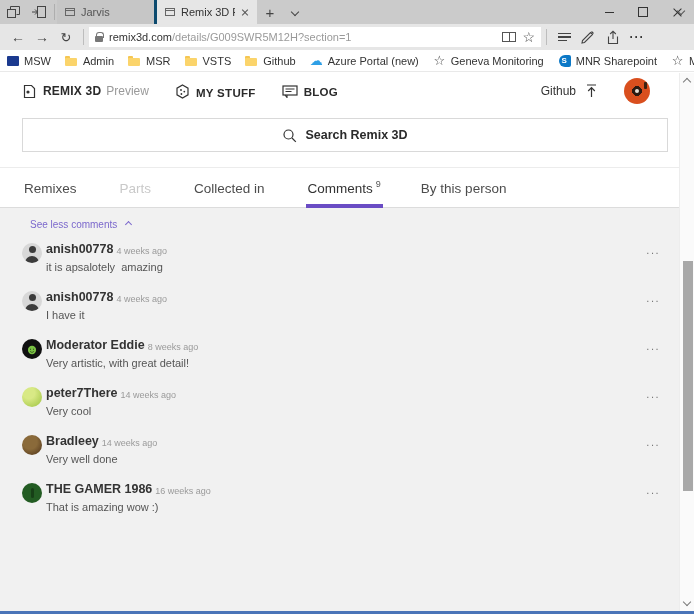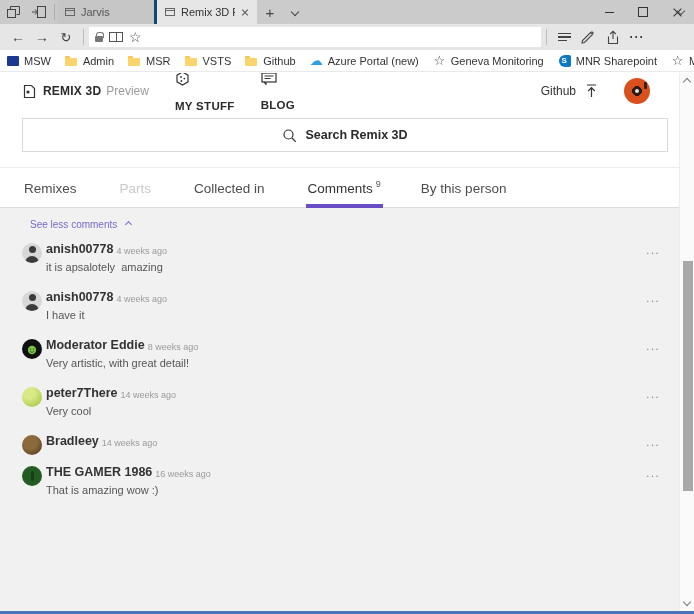--- a/index.html
+++ b/index.html
@@ -80,21 +80,21 @@
   .favchev{position:absolute;right:10px;top:8px;color:#555;}
 
   
   .page{position:absolute;top:73px;left:0;right:0;bottom:3px;background:#fff;display:flex;flex-direction:column;overflow:hidden;}
   .bottom-accent{position:absolute;left:0;right:0;bottom:0;height:3px;background:#4a74b8;}
 
   .siteheader{height:36px;display:flex;align-items:center;padding:0 44px 0 22px;gap:26px;flex:none;}
   .brand{display:flex;align-items:center;gap:7px;font-size:12px;color:#2b2b2b;}
   .brand b{letter-spacing:.2px;}
   .brand .prev{color:#9a9a9a;margin-left:-2px;}
-  .nav-item{display:flex;align-items:flex-start;gap:14px;font-size:11.5px;font-weight:bold;color:#2b2b2b;letter-spacing:.3px;flex-direction:column;}
+  .nav-item{display:flex;align-items:flex-end;gap:6px;font-size:11.5px;font-weight:bold;color:#2b2b2b;letter-spacing:.3px;}
   .sh-spacer{flex:1;}
   .upload{display:flex;align-items:center;gap:9px;font-size:12px;color:#333;}
   .user-avatar{width:26px;height:26px;border-radius:50%;background:radial-gradient(circle at 50% 50%,#2b1a12 0 26%,#d94f1e 27% 100%);position:relative;flex:none;}
   .user-avatar::before{content:"";position:absolute;left:50%;top:50%;width:4px;height:4px;margin:-2px 0 0 -2px;border-radius:50%;background:#e8e2d8;}
   .user-avatar::after{content:"";position:absolute;right:3px;top:4px;width:3px;height:7px;background:#3a2313;border-radius:1px;}
 
   .searchrow{padding:9px 26px 0 22px;flex:none;}
   .searchbox{height:34px;border:1px solid #d9d9d9;background:#fff;display:flex;align-items:center;justify-content:center;gap:8px;font-size:12.5px;font-weight:bold;color:#2b2b2b;}
 
   .stabs{margin-top:15px;border-top:1px solid #ececec;border-bottom:1px solid #dcdcdc;display:flex;align-items:flex-end;gap:36px;padding:0 22px;height:41px;flex:none;background:#fff;}
@@ -177,20 +177,21 @@
     </div>
   </div>
 
   <div class="addrbar">
     <span class="nav-ico i-back"></span>
     <span class="nav-ico i-fwd"></span>
     <span class="nav-ico i-refresh"></span>
     <div class="ab-sep"></div>
     <div class="urlbox">
       <span class="lockico"></span>
+      <span class="urltext"><span>remix3d.com</span><span class="path">/details/G009SWR5M12H?section=1</span></span>
       <span class="bookico"></span>
       <span class="starico"></span>
     </div>
     <div class="ab-sep"></div>
     <span class="hubico">
         <span></span>
         <span></span>
         <span></span>
       </span>
     <span class="svgico">
@@ -373,20 +374,21 @@
             <div class="c-text">Very cool</div>
             <span class="c-more"></span>
           </div>
 
           <div class="comment">
             <span class="avatar av-photo"></span>
             <div class="c-head">
               <span class="c-user">Bradleey</span>
               <span class="c-time">14 weeks ago</span>
             </div>
+            <div class="c-text">Very well done</div>
             <span class="c-more"></span>
           </div>
 
           <div class="comment">
             <span class="avatar av-darkgreen"></span>
             <div class="c-head">
               <span class="c-user">THE GAMER 1986</span>
               <span class="c-time">16 weeks ago</span>
             </div>
             <div class="c-text">That is amazing wow :)</div>

